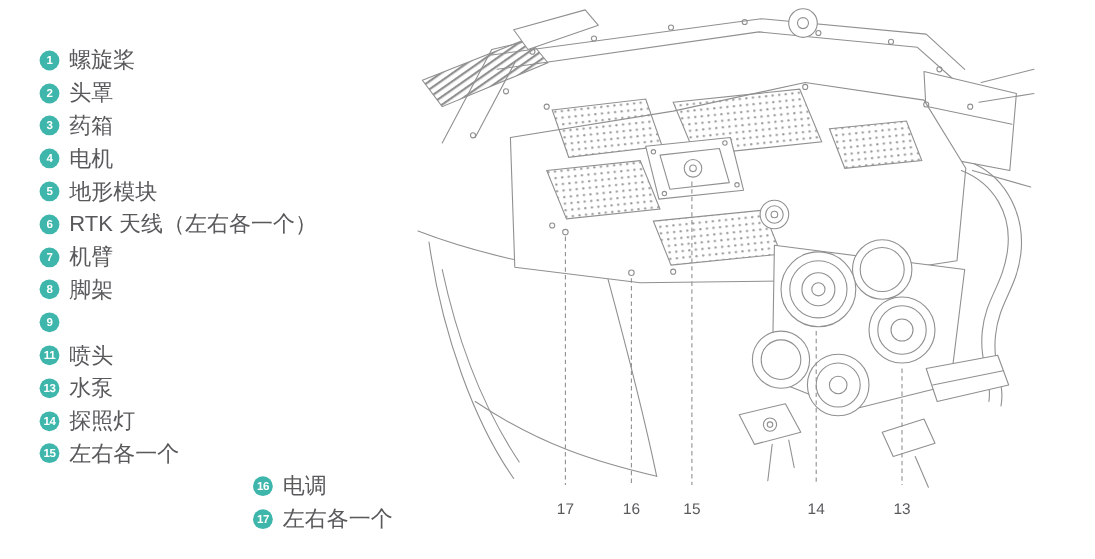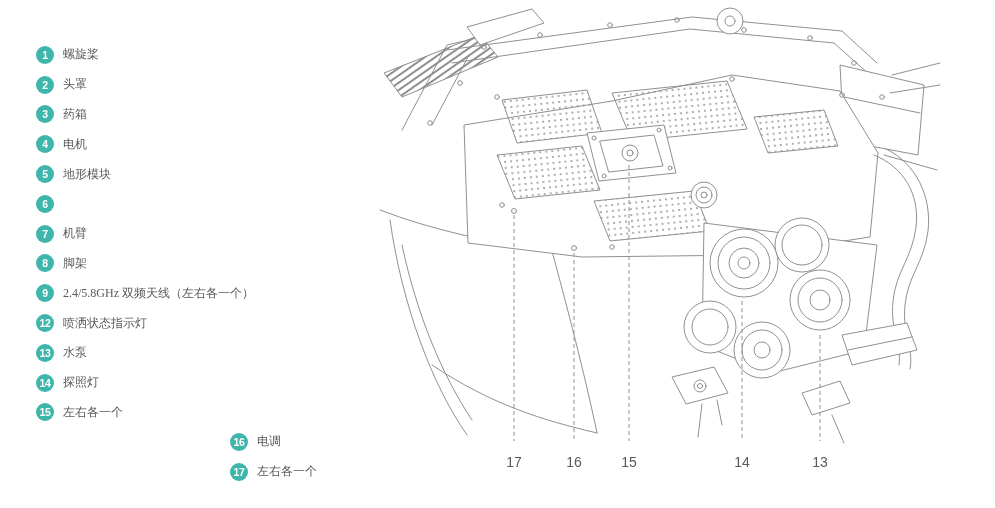--- a/index.html
+++ b/index.html
@@ -16,21 +16,21 @@
   .parts-col { position:absolute; display:flex; flex-direction:column; }
   .col-main { left:36px; top:40px; }
   .col-secondary { left:230px; top:427px; }
   .part-row { display:flex; align-items:center; height:29.8px; gap:9px; }
   .badge {
     width:18px; height:18px; border-radius:50%;
     background:var(--badge,#3eb6ab); color:#fff;
     font-size:10.5px; font-weight:bold; letter-spacing:-0.4px;
     display:flex; align-items:center; justify-content:center; flex:none;
   }
-  .part-label { font-size:12px; color:var(--text,#58595b); white-space:nowrap;font-family:Liberation Serif, serif; }
+  .part-label { font-size:20px; color:var(--text,#58595b); white-space:nowrap; }
 
   
   .diagram { position:absolute; left:372px; top:5px; width:575px; height:482px; }
   .diagram svg { width:100%; height:100%; display:block; }
   .ln   { stroke:var(--line,#909090); fill:none; stroke-width:1; stroke-linejoin:round; stroke-linecap:round; }
   .lnf  { stroke:var(--line,#909090); fill:#ffffff; stroke-width:1; stroke-linejoin:round; }
   .lnd  { stroke:var(--line,#909090); fill:url(#dots); stroke-width:1; }
   .lnh  { stroke:var(--line,#909090); fill:url(#hatch); stroke-width:1; }
   .dash { stroke:var(--line,#909090); stroke-width:1; fill:none; stroke-dasharray:4 3; }
   .num  { fill:var(--text,#58595b); font-size:14px; font-family:"Liberation Sans",sans-serif; }
@@ -56,36 +56,36 @@
     <div class="part-row">
       <span class="badge">4</span>
       <span class="part-label">电机</span>
     </div>
     <div class="part-row">
       <span class="badge">5</span>
       <span class="part-label">地形模块</span>
     </div>
     <div class="part-row">
       <span class="badge">6</span>
+      <span class="part-label">RTK 天线（左右各一个）</span>
     </div>
     <div class="part-row">
       <span class="badge">7</span>
       <span class="part-label">机臂</span>
     </div>
     <div class="part-row">
       <span class="badge">8</span>
       <span class="part-label">脚架</span>
     </div>
     <div class="part-row">
       <span class="badge">9</span>
-      <span class="part-label">2.4/5.8GHz 双频天线（左右各一个）</span>
-    </div>
-    <div class="part-row">
-      <span class="badge">12</span>
-      <span class="part-label">喷洒状态指示灯</span>
+    </div>
+    <div class="part-row">
+      <span class="badge">11</span>
+      <span class="part-label">喷头</span>
     </div>
     <div class="part-row">
       <span class="badge">13</span>
       <span class="part-label">水泵</span>
     </div>
     <div class="part-row">
       <span class="badge">14</span>
       <span class="part-label">探照灯</span>
     </div>
     <div class="part-row">

